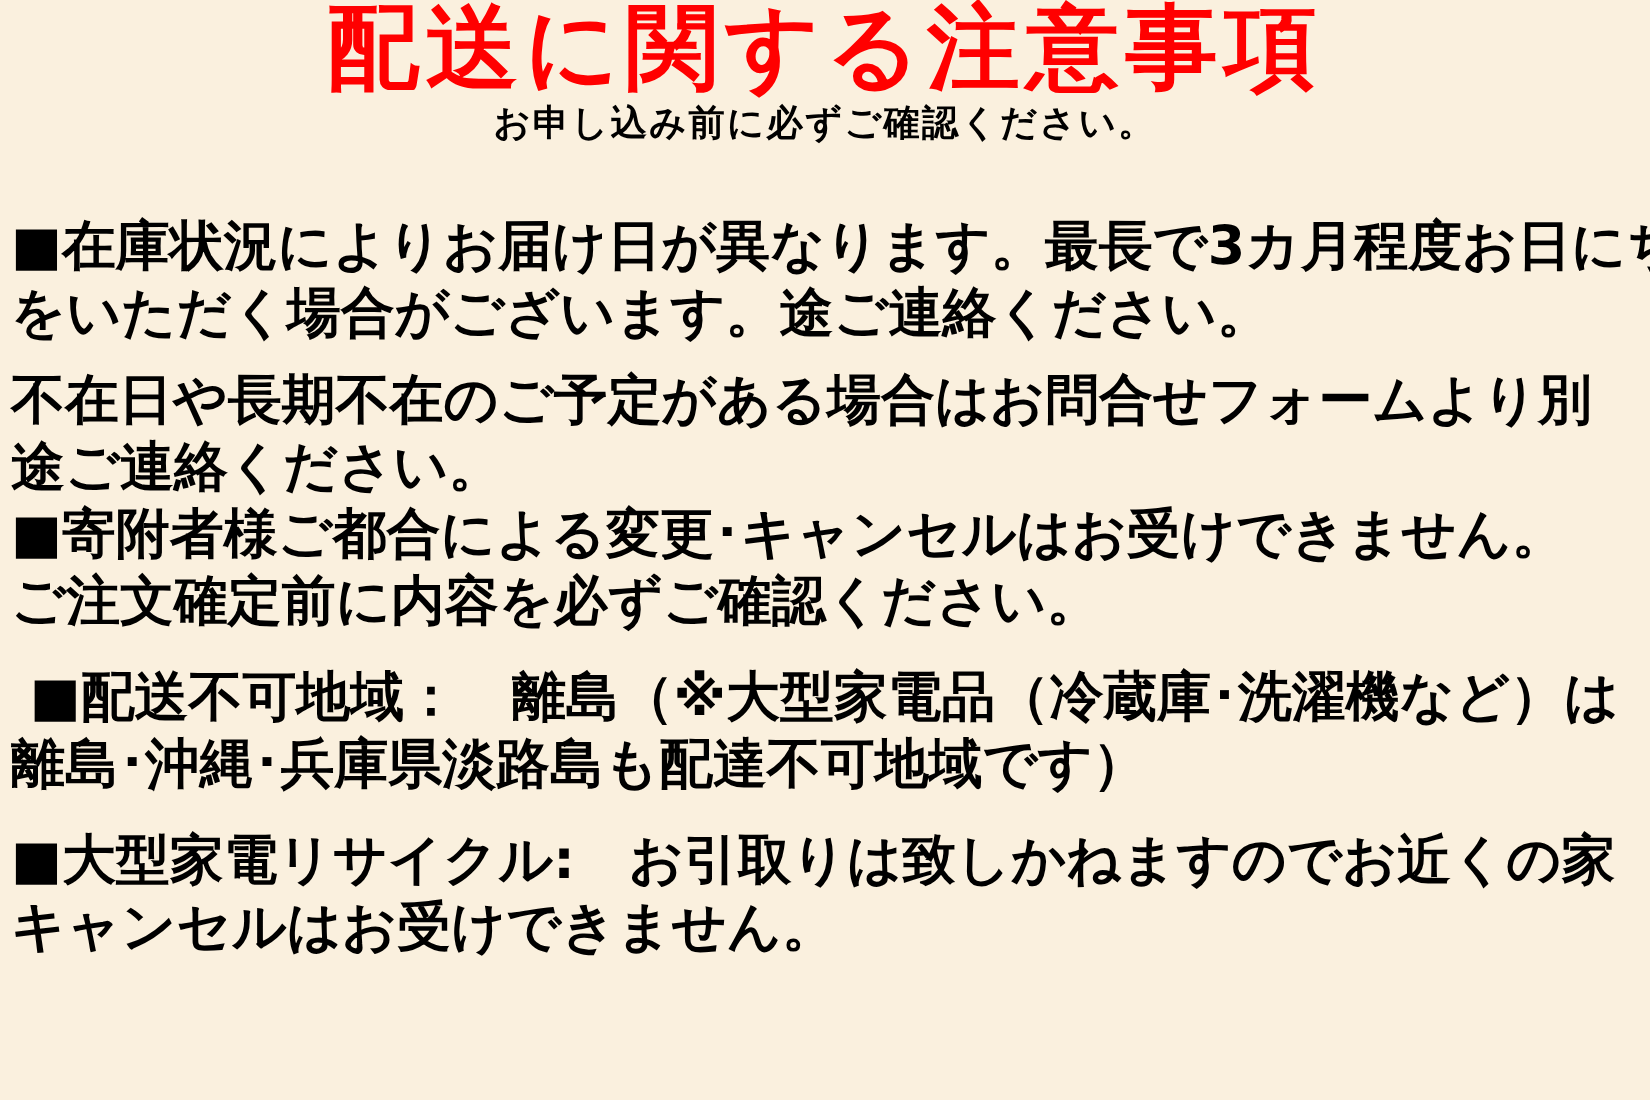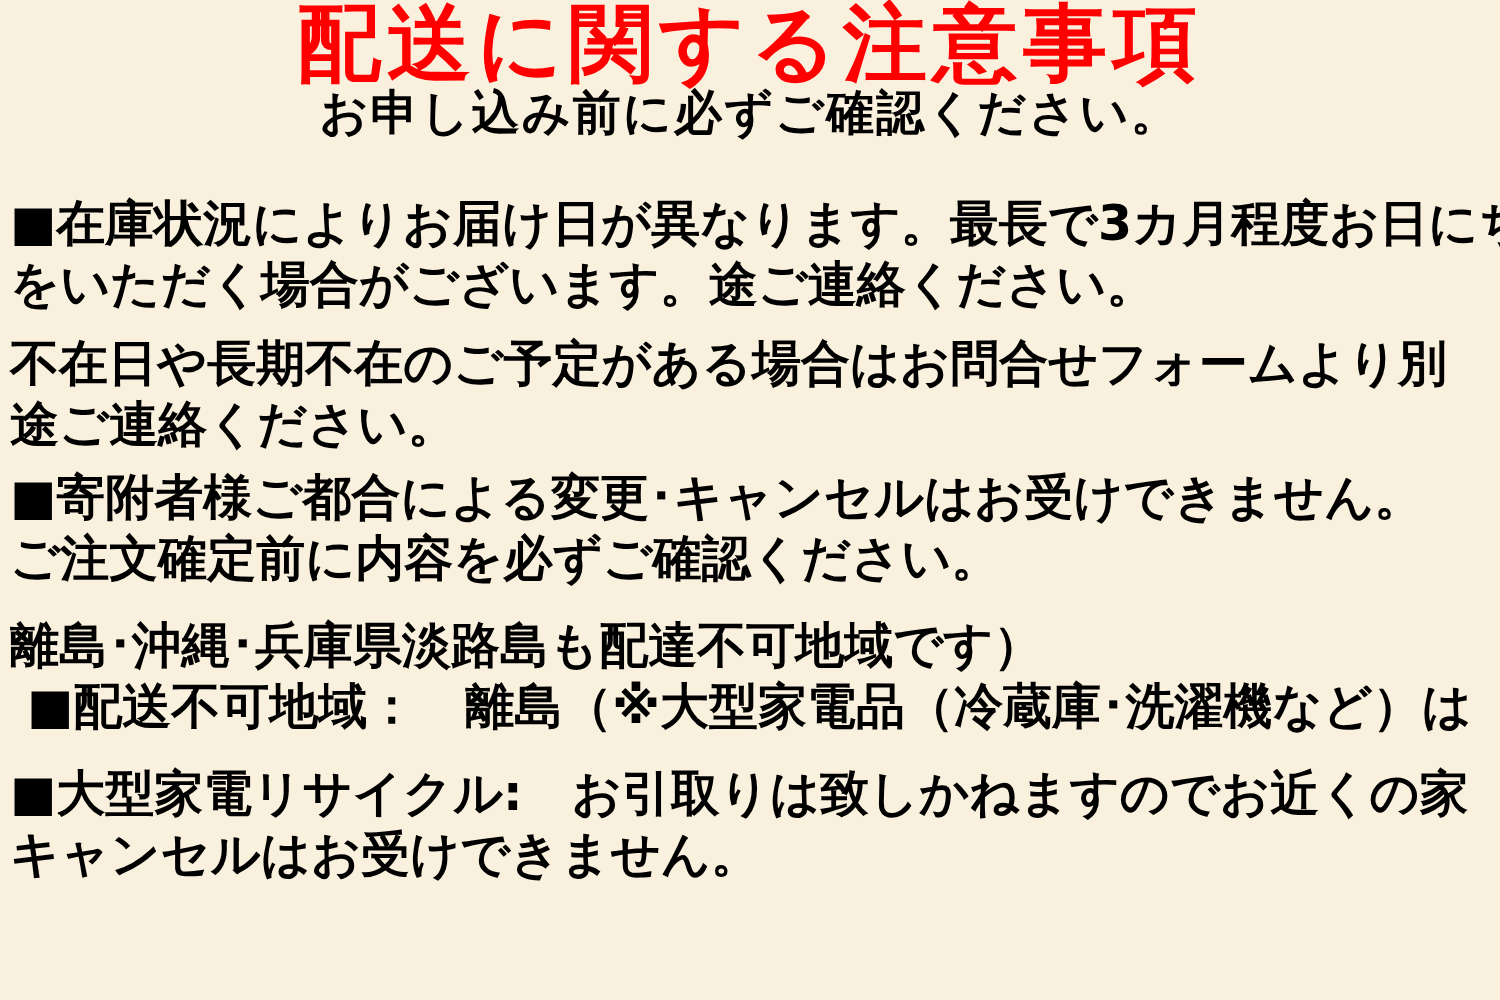--- a/index.html
+++ b/index.html
@@ -23,34 +23,34 @@
     text-align: center;
   }
   .title {
     font-size: 84px;
     line-height: 86px;
     letter-spacing: 6px;
     color: #FF0000;
     white-space: nowrap;
   }
   .subtitle {
-    font-size: 48px;
+    font-size: 33px;
     line-height: 52px;
     letter-spacing: 2px;
     color: #000000;
     white-space: nowrap;
   }
   .notices {
     padding: 55px 5px 0 10px;
   }
   .notice {
     margin: 0;
   }
   .notice:nth-of-type(2) { margin-top: 18px; }
-  .notice:nth-of-type(3) { margin-top: 12px; }
+  .notice:nth-of-type(3) { }
   .notice:nth-of-type(4) { margin-top: 26px; }
   .notice:nth-of-type(5) { margin-top: 26px; }
   .line {
     font-size: 49px;
     line-height: 61px;
     white-space: pre;
   }
 </style>
 </head>
 <body>
@@ -73,22 +73,22 @@
       <div class="line">不在日や長期不在のご予定がある場合はお問合せフォームより別</div>
       <div class="line">途ご連絡ください。</div>
     </section>
 
     <section class="notice">
       <div class="line">■寄附者様ご都合による変更･キャンセルはお受けできません。</div>
       <div class="line">ご注文確定前に内容を必ずご確認ください。</div>
     </section>
 
     <section class="notice">
+      <div class="line"> ■配送不可地域：　離島（※大型家電品（冷蔵庫･洗濯機など）は</div>
       <div class="line">離島･沖縄･兵庫県淡路島も配達不可地域です）</div>
-      <div class="line"> ■配送不可地域：　離島（※大型家電品（冷蔵庫･洗濯機など）は</div>
     </section>
 
     <section class="notice">
       <div class="line">■大型家電リサイクル:　お引取りは致しかねますのでお近くの家</div>
       <div class="line">キャンセルはお受けできません。</div>
     </section>
 
   </main>
 
 </div>

